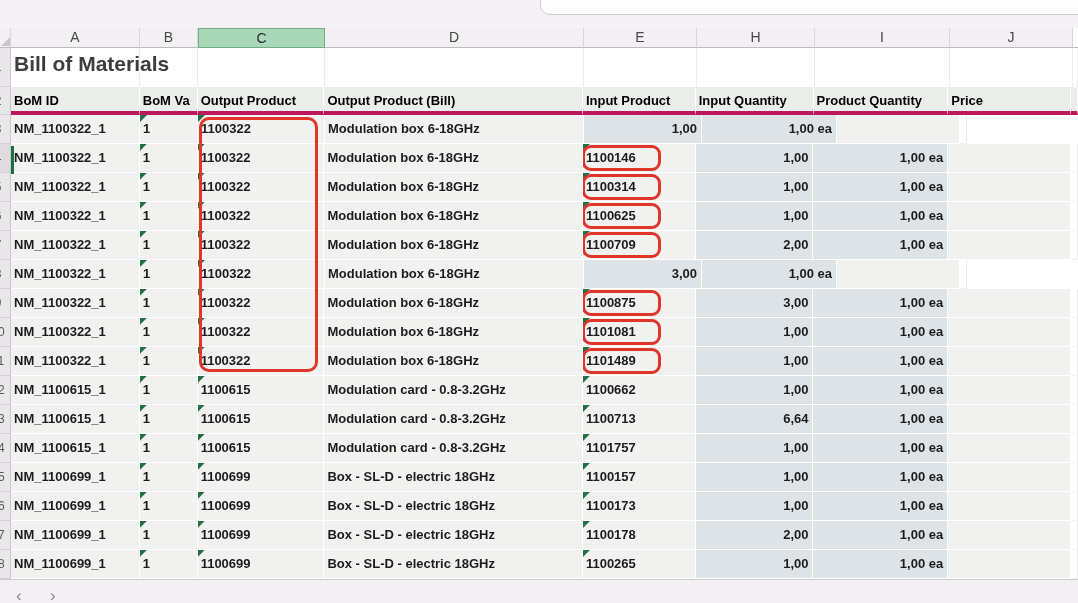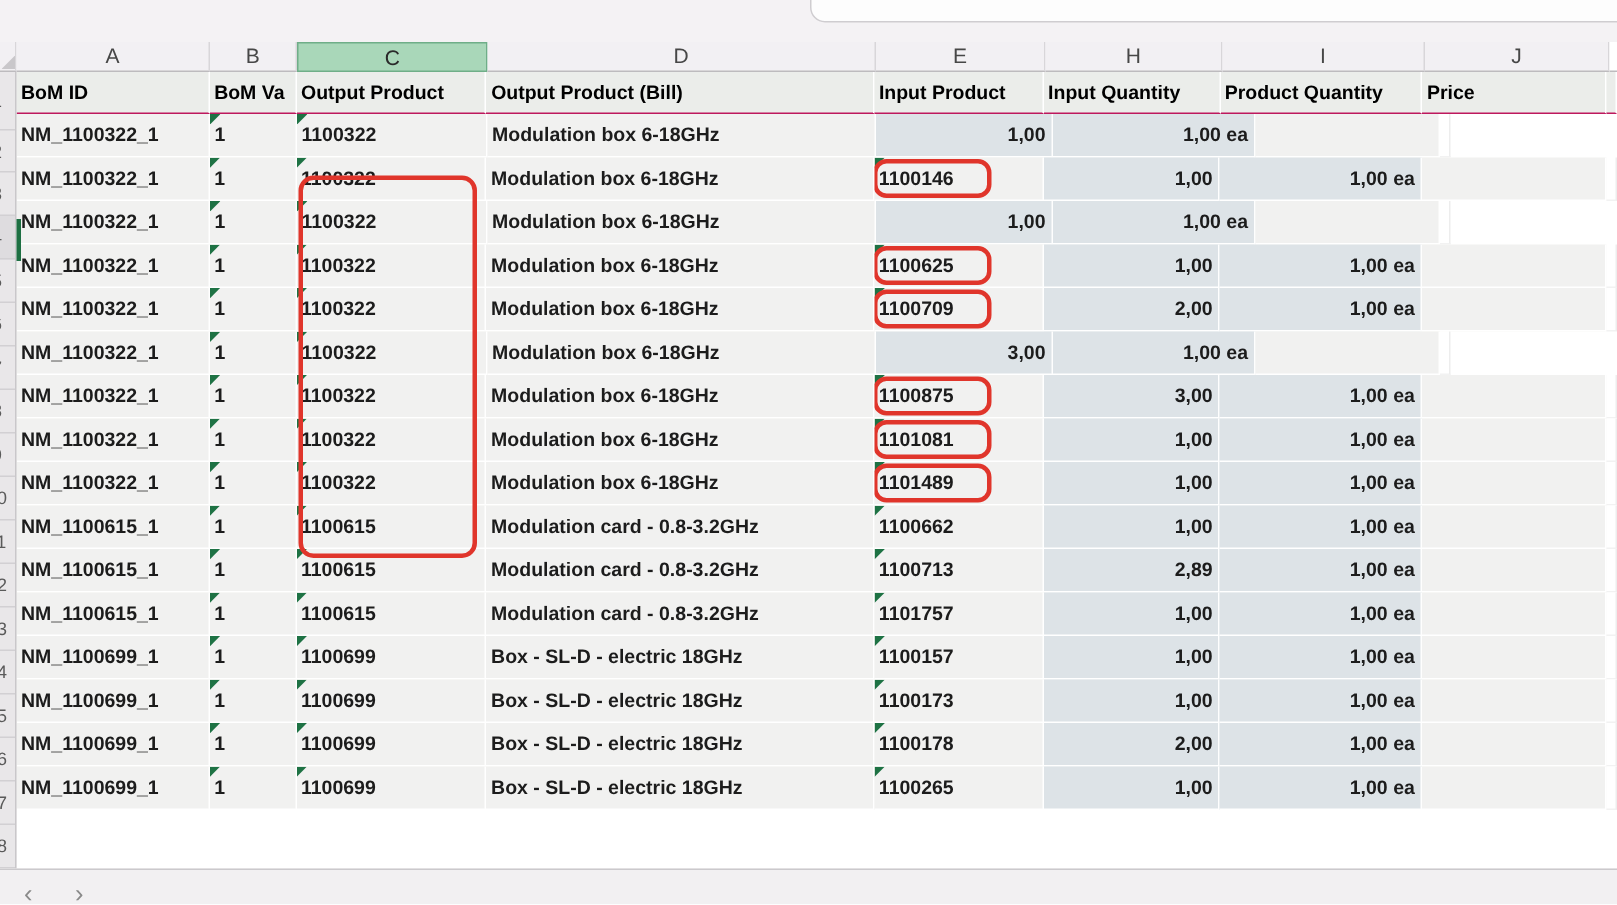--- a/index.html
+++ b/index.html
@@ -46,21 +46,21 @@
   
   .title-row{display:flex;height:39px;background:#fff;}
   .tcell{box-sizing:border-box;height:39px;border-right:1px solid #ececec;background:#fff;}
   .sheet-title{position:absolute;left:3px;top:4px;font-size:21px;font-weight:bold;
     color:#3d3d3d;white-space:nowrap;z-index:3;}
 
   
   .hrow{display:flex;height:28px;}
   .hcell{box-sizing:border-box;height:28px;line-height:27px;font-size:13px;font-weight:bold;
     color:#000;background:#ebedea;padding:0 3px;white-space:nowrap;overflow:hidden;
-    border-right:1px solid #fff;border-bottom:1px solid #be185d;}
+    border-right:1px solid #fff;border-bottom:4px solid #be185d;}
 
   
   .tri{position:absolute;left:0;top:0;width:7px;height:7px;background:#1e7244;
     -webkit-clip-path:polygon(0 0,100% 0,0 100%);clip-path:polygon(0 0,100% 0,0 100%);}
 
   
   .inbox{position:absolute;left:-1px;top:1px;width:79px;height:26px;
     border:3px solid #e0352b;border-radius:9px;box-sizing:border-box;pointer-events:none;z-index:4;}
   .outbox{position:absolute;left:199px;top:117px;width:119px;height:255px;
     border:3px solid #e0352b;border-radius:10px;box-sizing:border-box;pointer-events:none;z-index:4;}
@@ -148,20 +148,32 @@
       </div>
       <div class="rownum" style="height: 29px;">
         <span style="line-height: 29px;">17</span>
       </div>
       <div class="rownum" style="height: 29px;">
         <span style="line-height: 29px;">18</span>
       </div>
     </div>
 
   <div class="sheet">
+    <div class="title-row" id="title-row">
+      <span class="sheet-title">Bill of Materials</span>
+    <div class="tcell c0"></div>
+        <div class="tcell c1"></div>
+        <div class="tcell c2"></div>
+        <div class="tcell c3"></div>
+        <div class="tcell c4"></div>
+        <div class="tcell c5"></div>
+        <div class="tcell c6"></div>
+        <div class="tcell c7"></div>
+        <div class="tcell c8"></div>
+      </div>
     <div class="hrow" id="field-row">
         <div class="hcell c0">BoM ID</div>
         <div class="hcell c1">BoM Va</div>
         <div class="hcell c2">Output Product</div>
         <div class="hcell c3">Output Product (Bill)</div>
         <div class="hcell c4">Input Product</div>
         <div class="hcell c5">Input Quantity</div>
         <div class="hcell c6">Product Quantity</div>
         <div class="hcell c7">Price</div>
         <div class="hcell c8"></div>
@@ -186,20 +198,21 @@
           <div class="cell c5 band num">1,00</div>
           <div class="cell c6 band num">1,00 ea</div>
           <div class="cell c7"></div>
           <div class="cell c8 blank"></div>
         </div>
         <div class="row">
           <div class="cell c0">NM_1100322_1</div>
           <div class="cell c1">1<div class="tri"></div></div>
           <div class="cell c2">1100322<div class="tri"></div></div>
           <div class="cell c3">Modulation box 6-18GHz</div>
+          <div class="cell c4">1100314<div class="tri"></div><div class="inbox"></div></div>
           <div class="cell c5 band num">1,00</div>
           <div class="cell c6 band num">1,00 ea</div>
           <div class="cell c7"></div>
           <div class="cell c8 blank"></div>
         </div>
         <div class="row">
           <div class="cell c0">NM_1100322_1</div>
           <div class="cell c1">1<div class="tri"></div></div>
           <div class="cell c2">1100322<div class="tri"></div></div>
           <div class="cell c3">Modulation box 6-18GHz</div>
@@ -273,21 +286,21 @@
           <div class="cell c6 band num">1,00 ea</div>
           <div class="cell c7"></div>
           <div class="cell c8 blank"></div>
         </div>
         <div class="row">
           <div class="cell c0">NM_1100615_1</div>
           <div class="cell c1">1<div class="tri"></div></div>
           <div class="cell c2">1100615<div class="tri"></div></div>
           <div class="cell c3">Modulation card - 0.8-3.2GHz</div>
           <div class="cell c4">1100713<div class="tri"></div></div>
-          <div class="cell c5 band num">2,89</div>
+          <div class="cell c5 band num">6,64</div>
           <div class="cell c6 band num">1,00 ea</div>
           <div class="cell c7"></div>
           <div class="cell c8 blank"></div>
         </div>
         <div class="row">
           <div class="cell c0">NM_1100615_1</div>
           <div class="cell c1">1<div class="tri"></div></div>
           <div class="cell c2">1100615<div class="tri"></div></div>
           <div class="cell c3">Modulation card - 0.8-3.2GHz</div>
           <div class="cell c4">1101757<div class="tri"></div></div>

